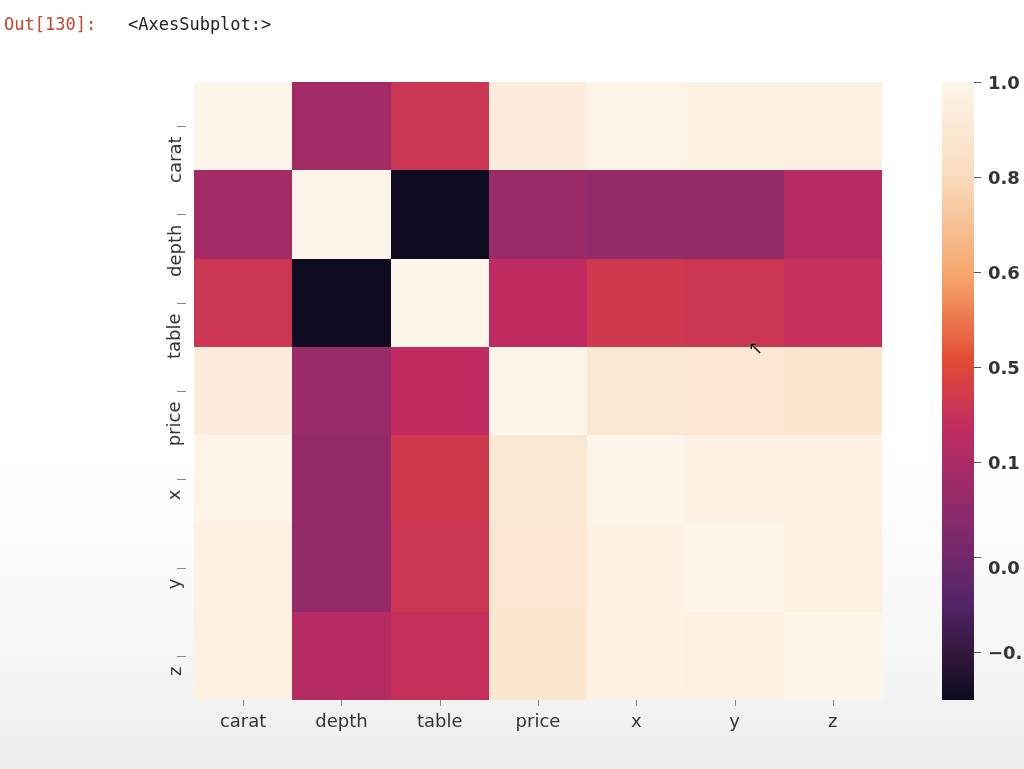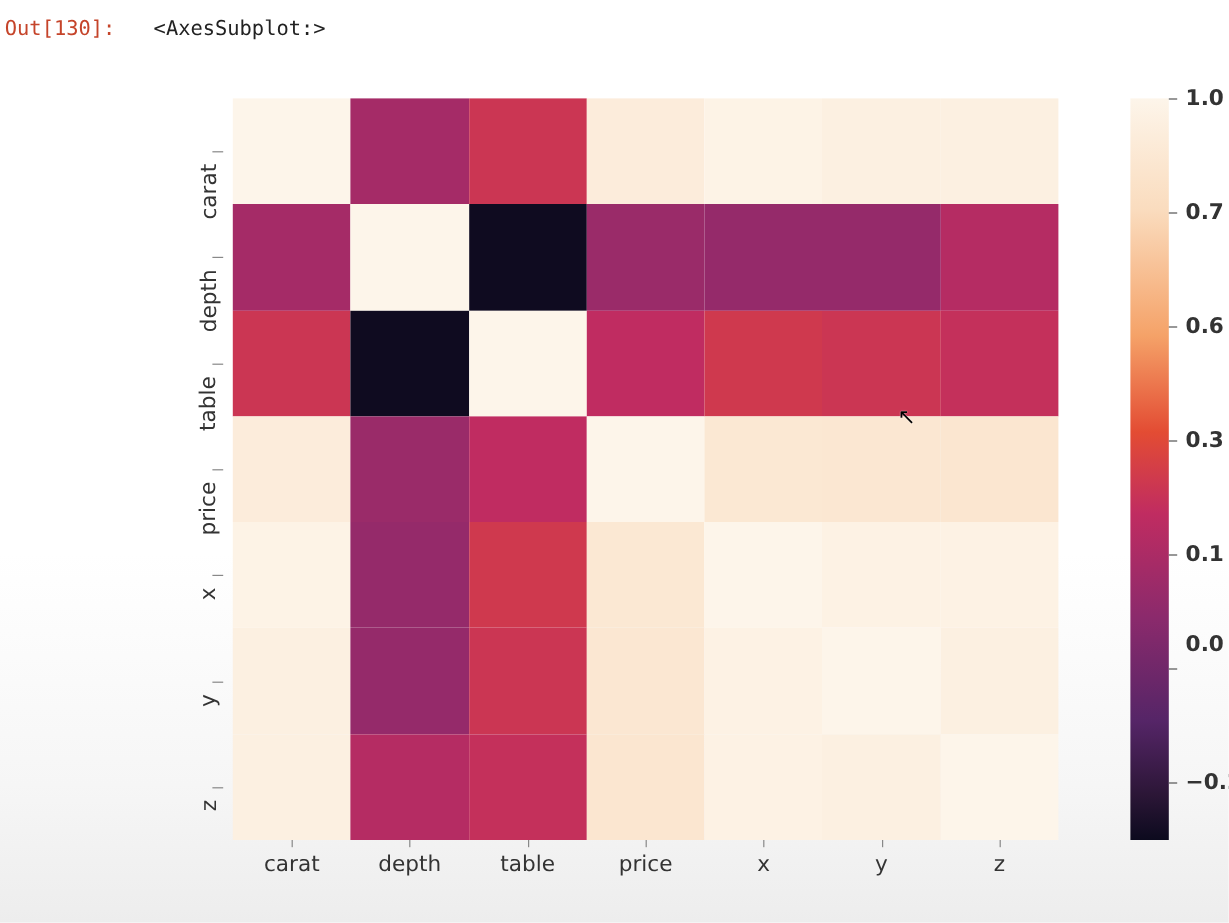--- a/index.html
+++ b/index.html
@@ -270,29 +270,29 @@
         <div class="xlabel-item" style="left: 638.857px;">z</div>
       </div>
 
     <div class="cbar">
       <div class="cbar-gradient"></div>
       <div class="cbar-ticks">
 
       <div class="cbar-tick" style="top: 0px;"></div>
           <div class="cbar-ticklabel" style="top: 0px;">1.0</div>
           <div class="cbar-tick" style="top: 95.0769px;"></div>
-          <div class="cbar-ticklabel" style="top: 95.0769px;">0.7</div>
+          <div class="cbar-ticklabel" style="top: 95.0769px;">0.8</div>
           <div class="cbar-tick" style="top: 190.154px;"></div>
           <div class="cbar-ticklabel" style="top: 190.154px;">0.6</div>
           <div class="cbar-tick" style="top: 285.231px;"></div>
-          <div class="cbar-ticklabel" style="top: 285.231px;">0.3</div>
+          <div class="cbar-ticklabel" style="top: 285.231px;">0.5</div>
           <div class="cbar-tick" style="top: 380.308px;"></div>
           <div class="cbar-ticklabel" style="top: 380.308px;">0.1</div>
           <div class="cbar-tick" style="top: 475.385px;"></div>
-          <div class="cbar-ticklabel" style="top: 455px; text-align: center;">0.0</div>
+          <div class="cbar-ticklabel" style="top: 485px; text-align: center;">0.0</div>
           <div class="cbar-tick" style="top: 570.462px;"></div>
           <div class="cbar-ticklabel" style="top: 570.462px;">−0.2</div>
         </div>
     </div>
 
     <div class="cursor">↖︎</div>
   </div>
 
 </div>
 

